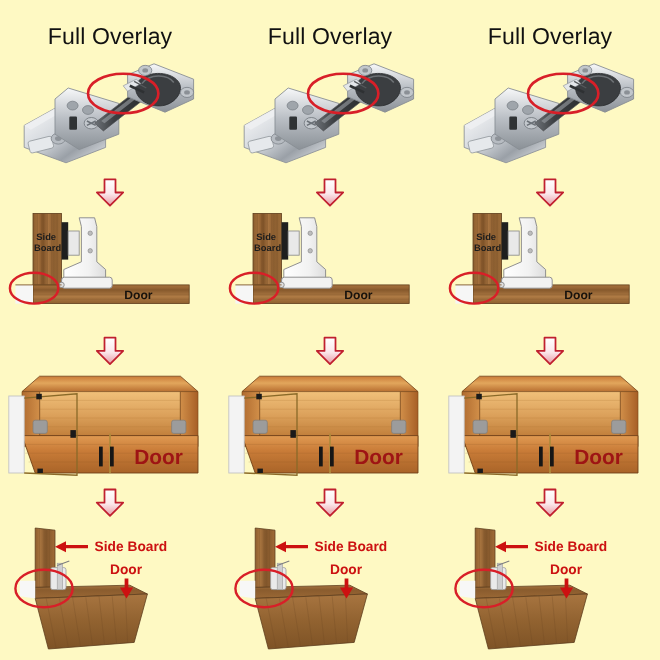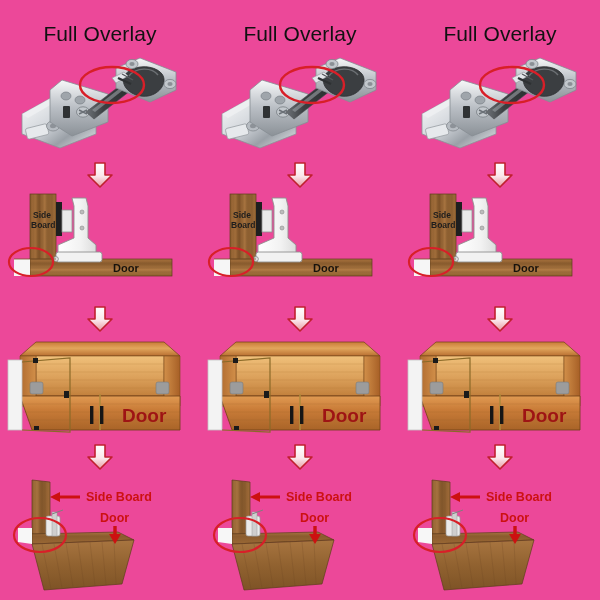--- a/index.html
+++ b/index.html
@@ -12,21 +12,21 @@
     width: 600px;
     height: 600px;
     font-family: "Liberation Sans", sans-serif;
     overflow: hidden;
   }
 
   .sheet {
     position: relative;
     width: 600px;
     height: 600px;
-    background: #ec4899;
+    background: #fef9c3;
   }
 
   .columns {
     display: flex;
     width: 600px;
     height: 600px;
   }
 
   .column {
     position: relative;

